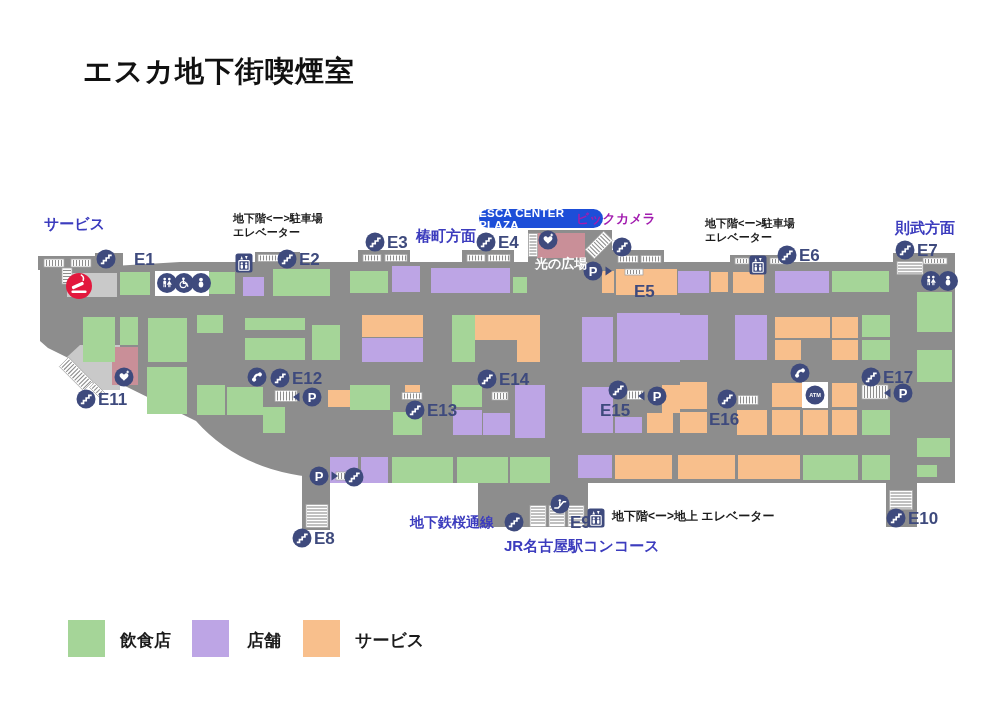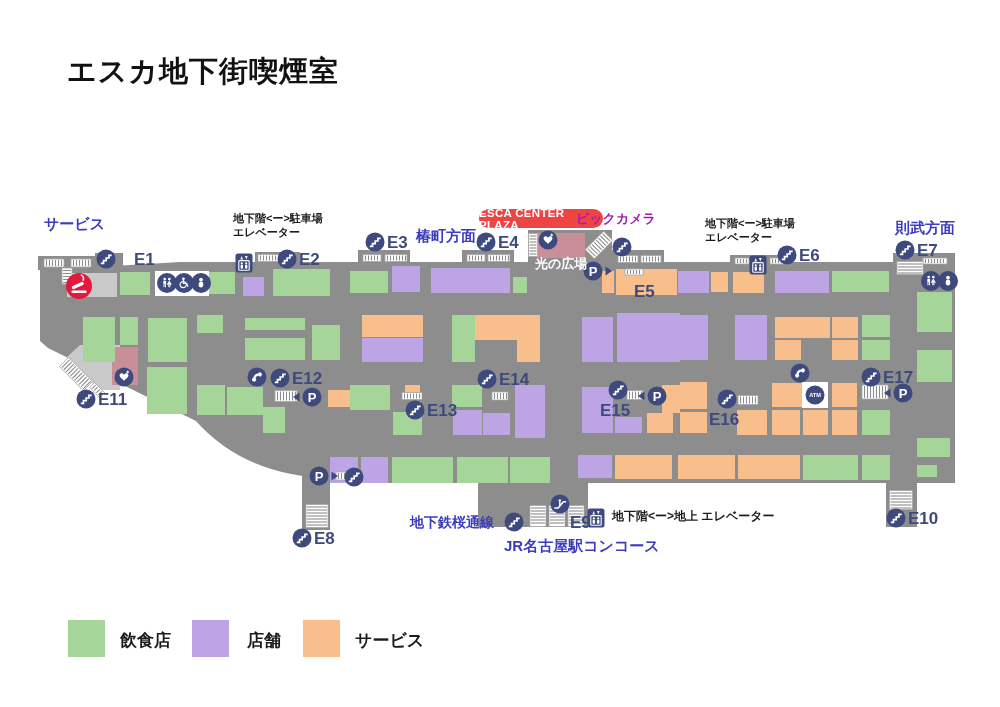--- a/index.html
+++ b/index.html
@@ -3,28 +3,28 @@
 <meta charset="utf-8">
 <style>
   html,body{margin:0;padding:0;}
   body{
     width:1000px;height:707px;position:relative;background:#ffffff;overflow:hidden;
     font-family:"Liberation Sans","DejaVu Sans",sans-serif;
   }
   #stage{position:absolute;inset:0;}
   #map-svg{position:absolute;left:0;top:0;}
   #page-title{
-    position:absolute;left:67px;top:52px;font-size:29px;font-weight:bold;
+    position:absolute;left:83px;top:52px;font-size:29px;font-weight:bold;
     color:#111;letter-spacing:1px;
   }
   .map-label{position:absolute;white-space:nowrap;font-weight:bold;line-height:1.05;}
   .exit-label{position:absolute;white-space:nowrap;font-weight:bold;font-size:17px;color:#3e4a7d;}
   #plaza-pill{
     position:absolute;left:479px;top:209px;width:124px;height:19px;border-radius:10px;
-    background:#ef4444;color:#fff;font-size:11.5px;font-weight:bold;letter-spacing:.3px;
+    background:#1d4ed8;color:#fff;font-size:11.5px;font-weight:bold;letter-spacing:.3px;
     display:flex;align-items:center;justify-content:center;
   }
   .legend-sq{position:absolute;width:37px;height:37px;top:620px;}
   .legend-label{position:absolute;top:629px;font-size:17px;font-weight:bold;color:#1b1b1b;white-space:nowrap;}
   #footnote{position:absolute;left:624px;top:641px;font-size:15px;font-weight:bold;color:#1b1b1b;white-space:nowrap;}
 </style>
 </head>
 <body>
 
 <div id="stage">

